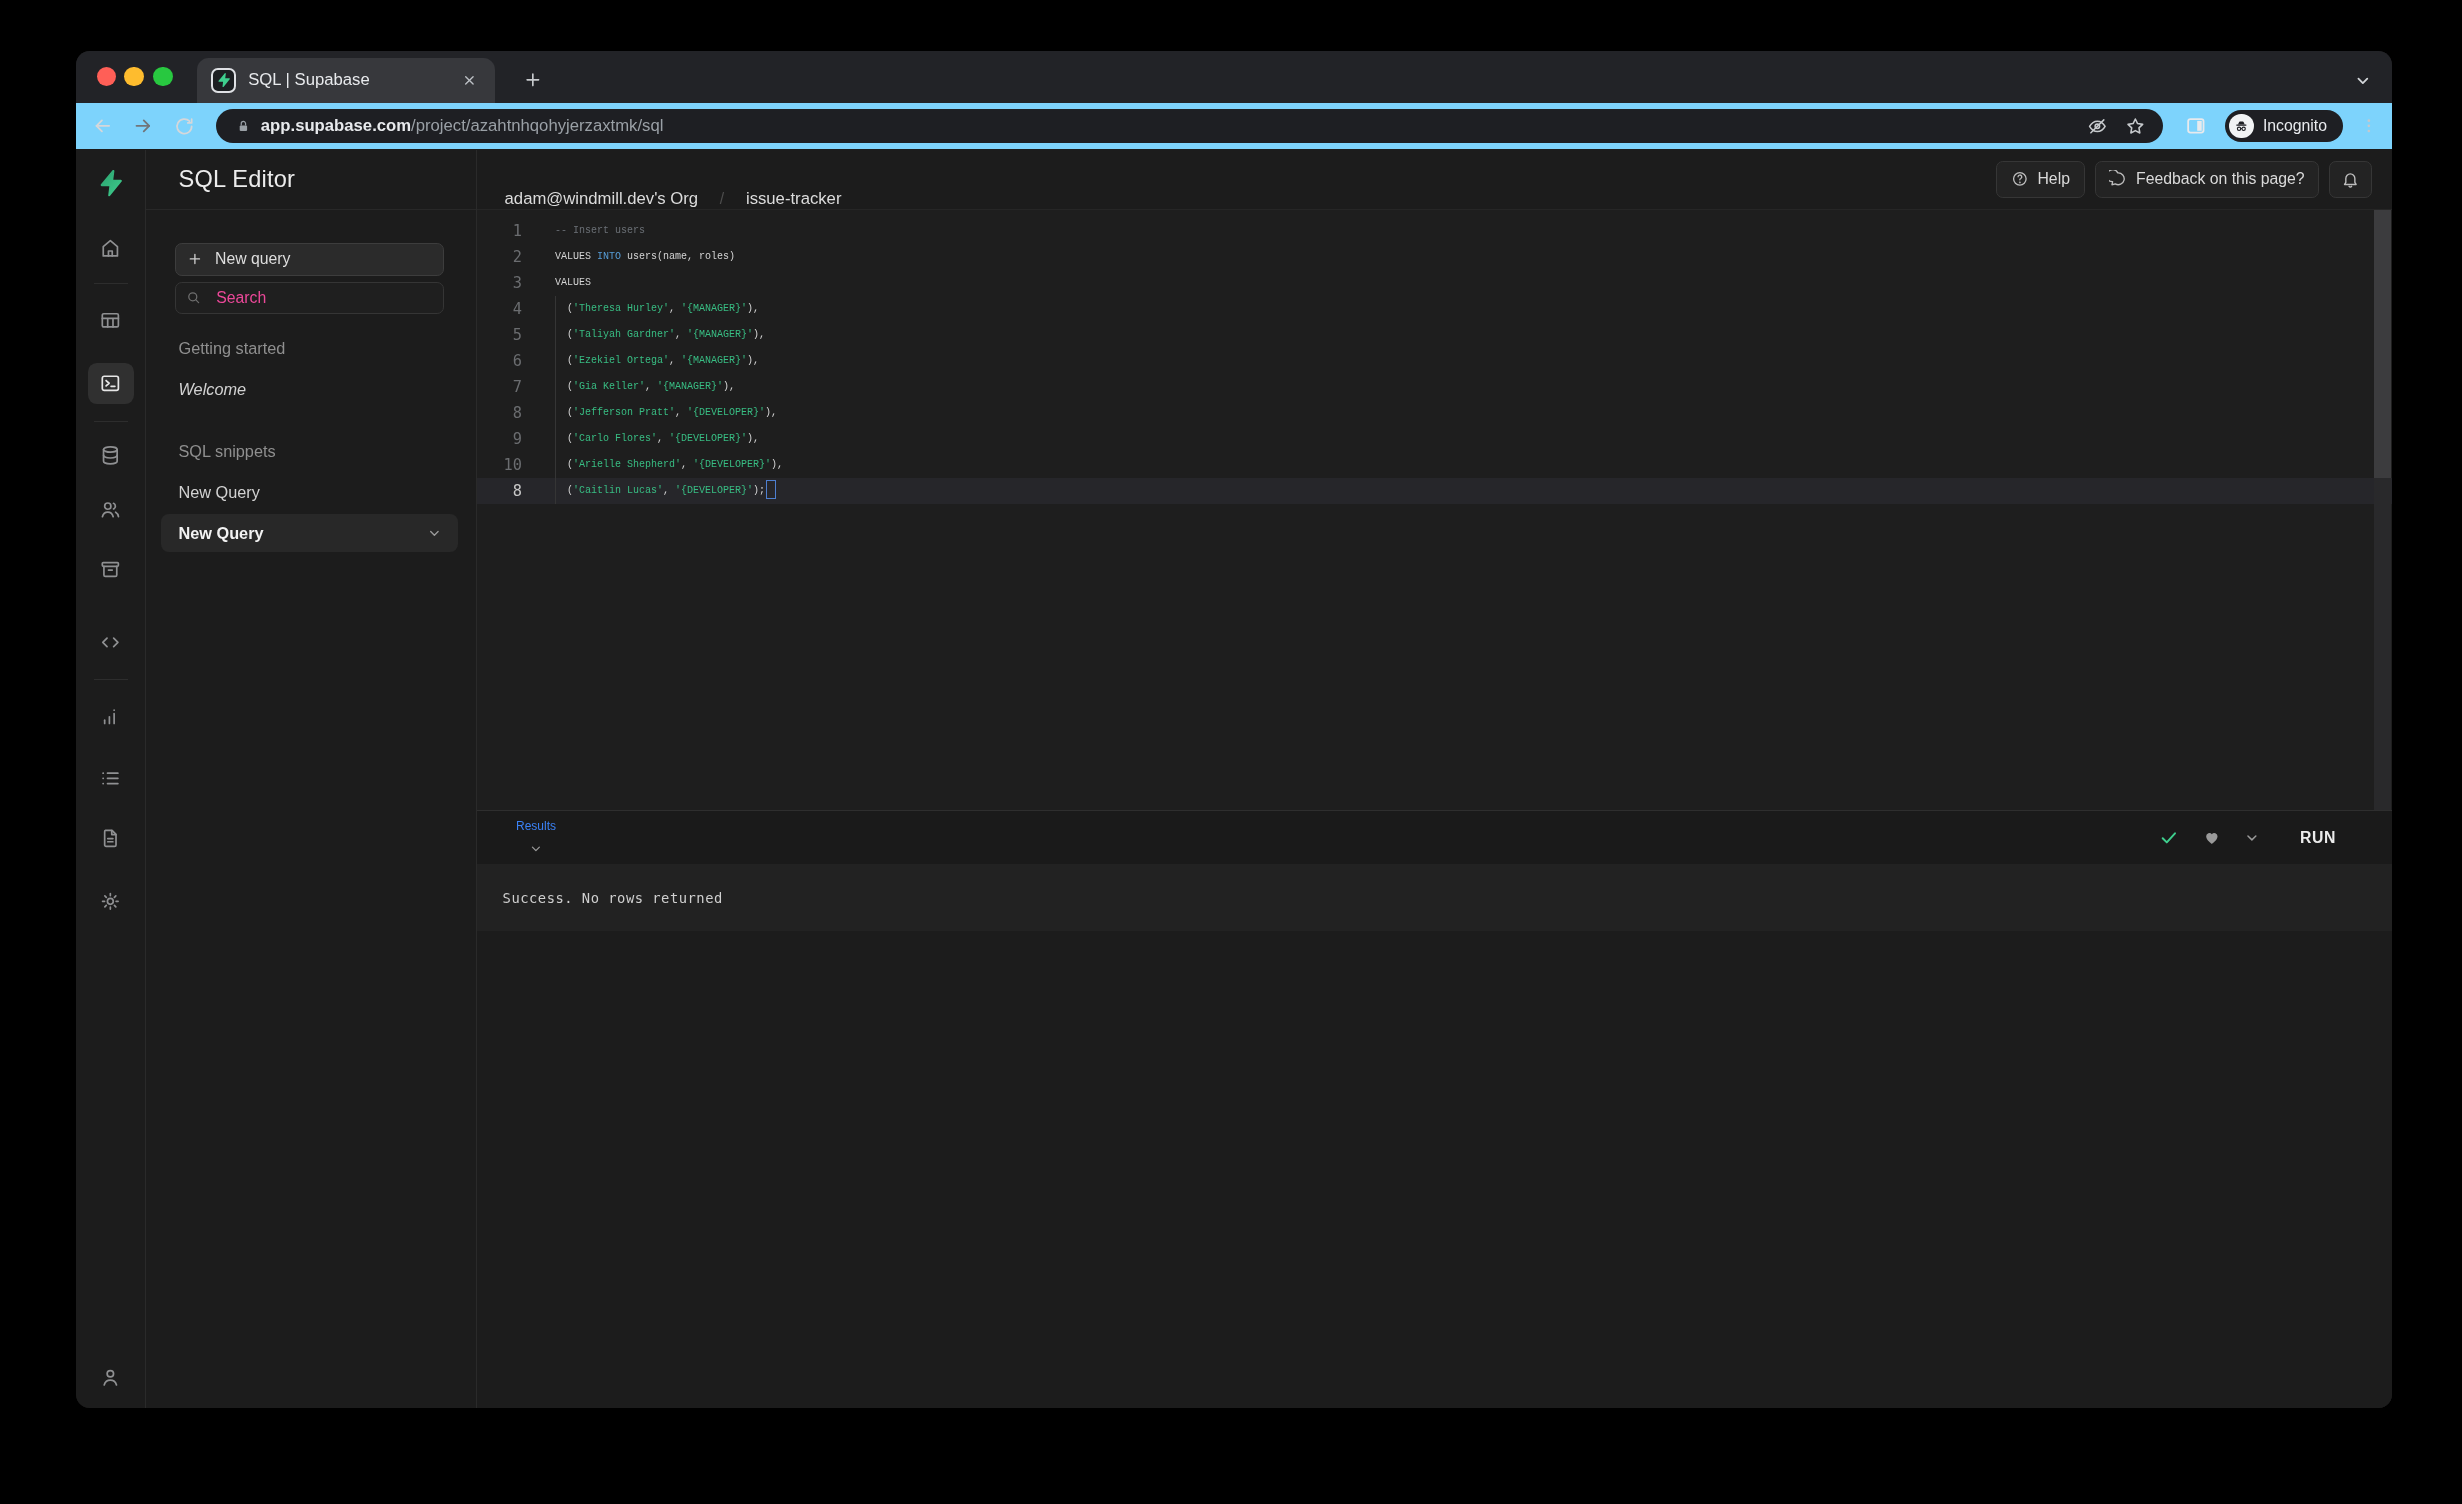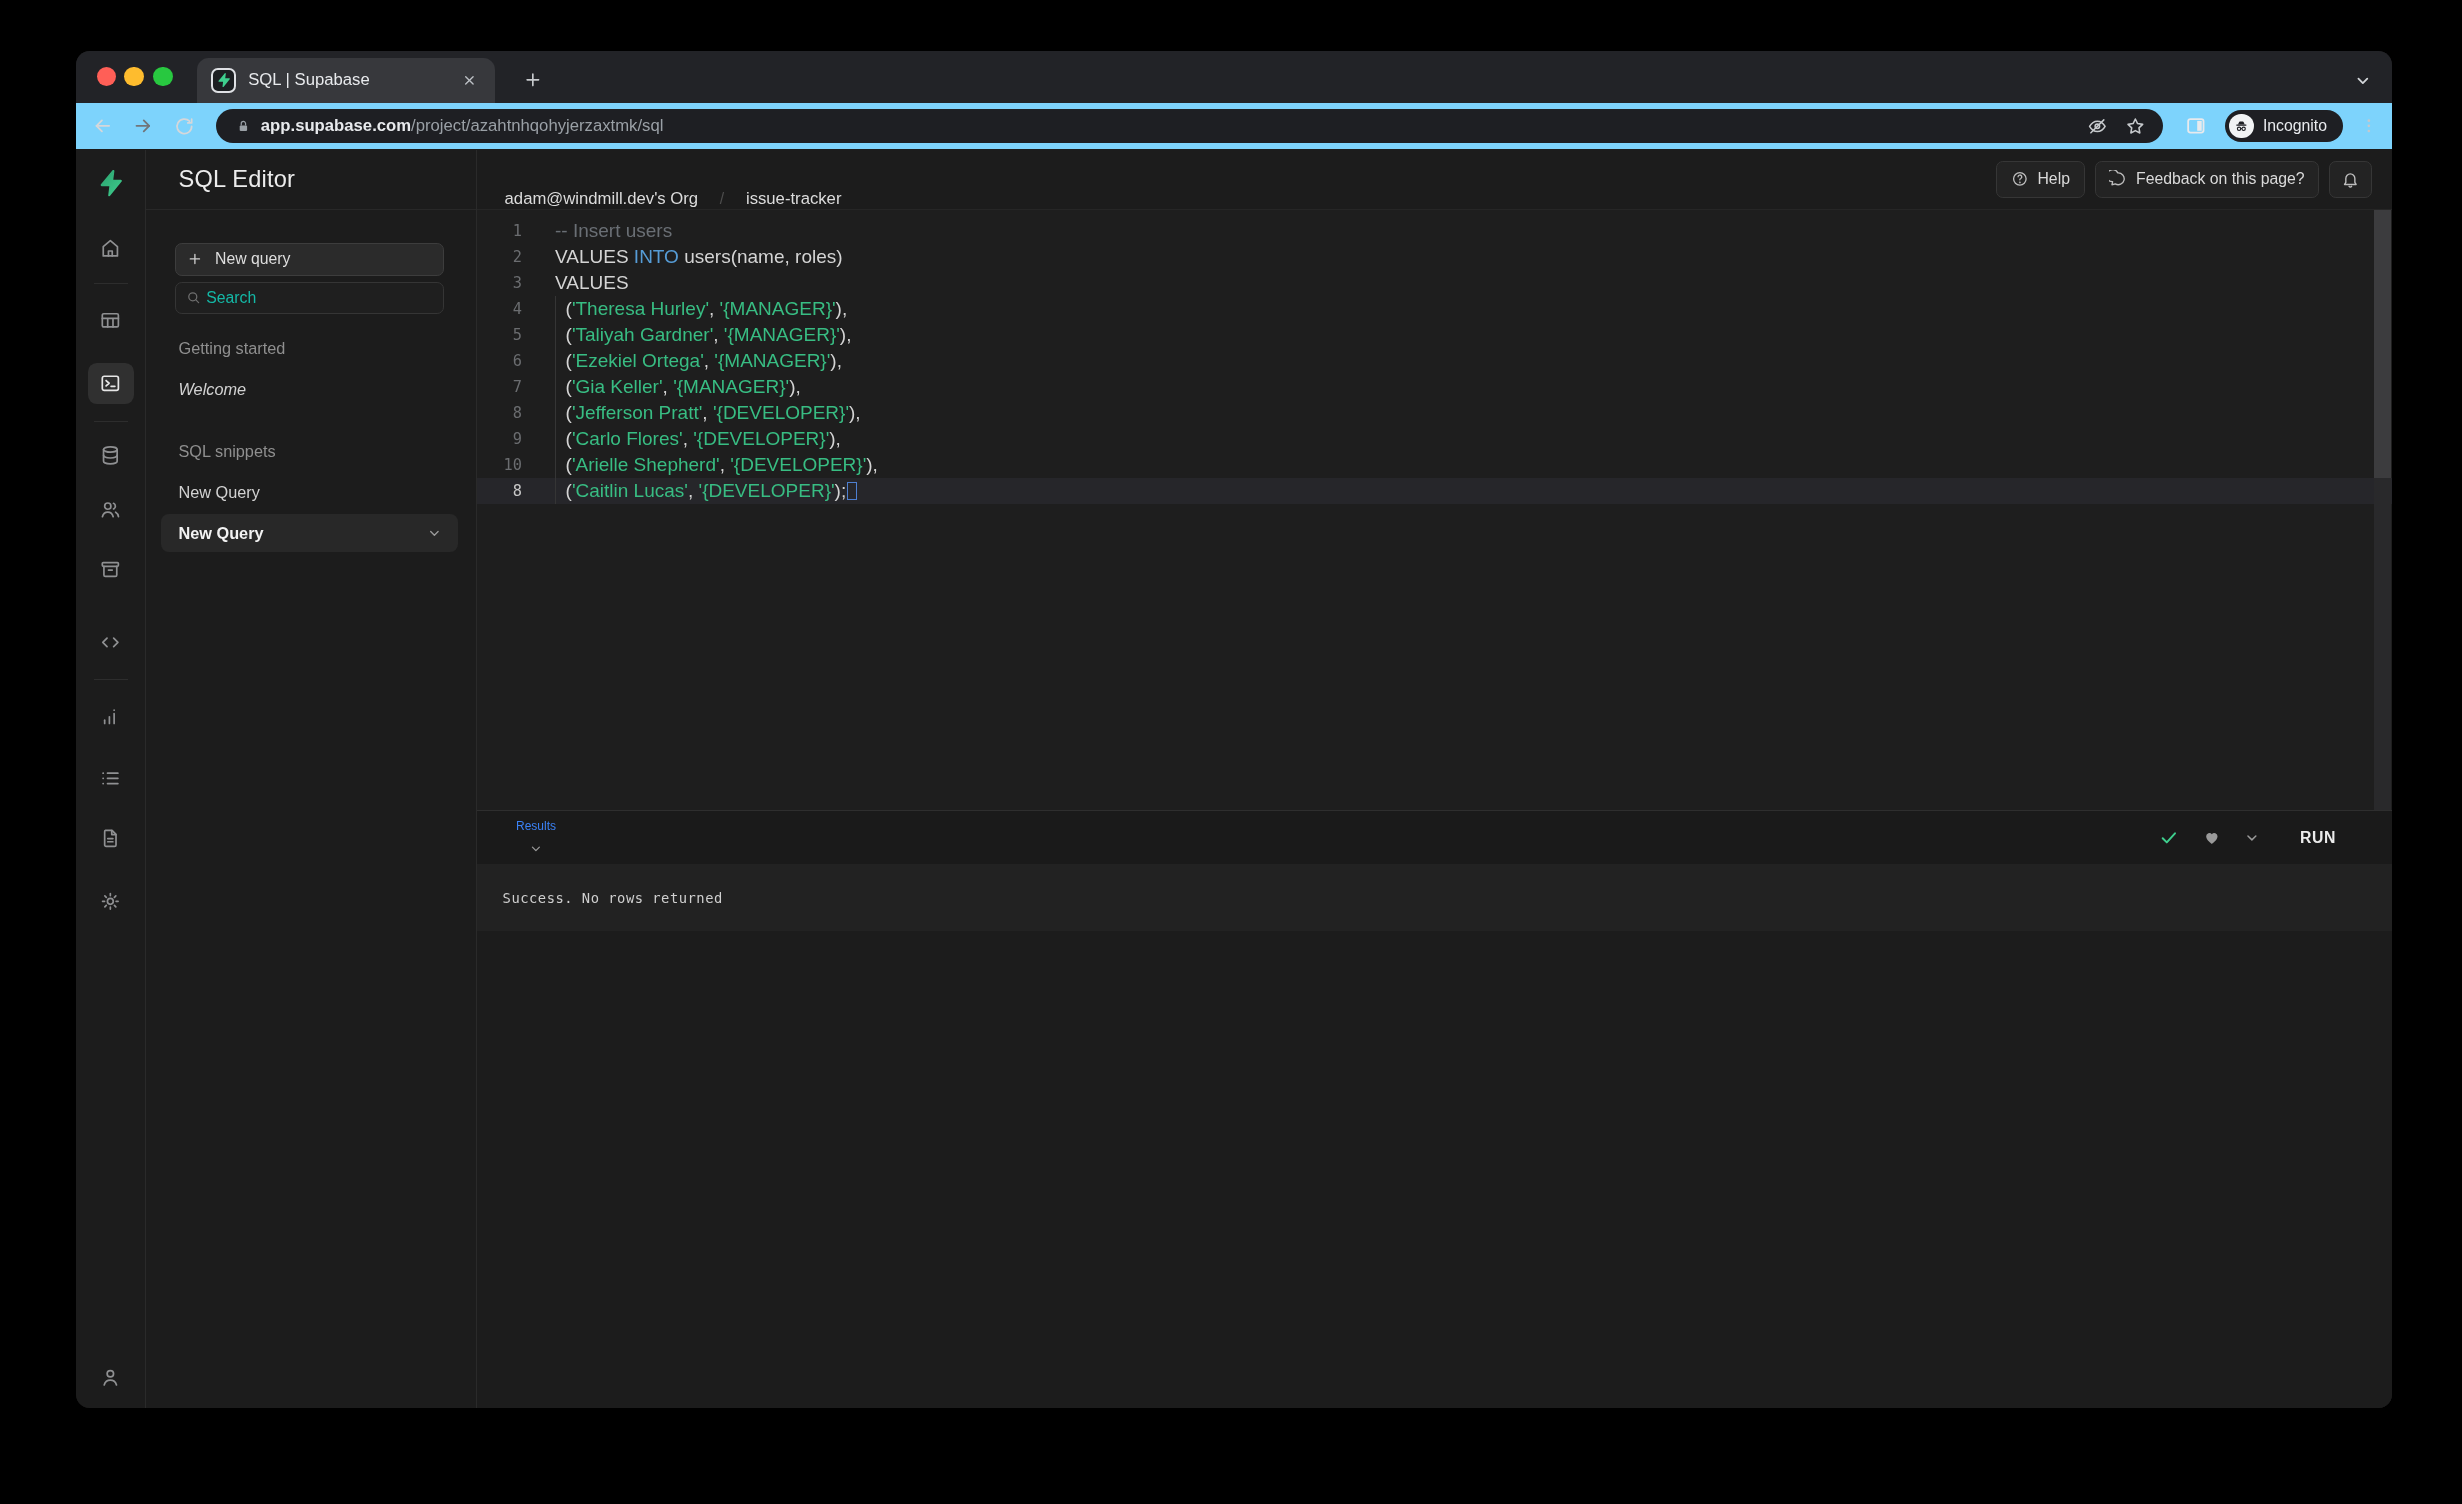--- a/index.html
+++ b/index.html
@@ -63,21 +63,21 @@
   
   .panel { position:relative; width:331px; height:100%; border-right:1px solid #2a2a2a; flex:0 0 auto; }
   .panel-header { position:absolute; left:0; top:0; width:100%; height:60px; border-bottom:1px solid #282828;
                   display:flex; align-items:center; padding-left:32.5px; }
   .panel-title { font-size:23.6px; color:#ececec; letter-spacing:0.2px; }
   .newquery-btn { position:absolute; left:28.6px; top:93px; width:269px; height:32.5px; background:#2b2b2b;
                   border:1px solid #3d3d3d; border-radius:6.9px; display:flex; align-items:center; padding-left:11.8px; color:#dedede; }
   .newquery-btn .lbl { margin-left:11.8px; font-size:15.8px; }
   .search-box { position:absolute; left:28.6px; top:132px; width:269px; height:31.5px; background:#1f1f1f;
                 border:1px solid #353535; border-radius:6.9px; display:flex; align-items:center; padding-left:10.8px; color:#6a6a6a; }
-  .search-box .ph { margin-left:5px; font-size:15.8px; color:#14b8a6; }
+  .search-box .ph { margin-left:15px; font-size:15.8px; color:#ec4899; }
   .nav-section-header { position:absolute; left:32.5px; font-size:16.3px; color:#8f8f8f; }
   .nav-item { position:absolute; left:32.5px; font-size:16.3px; color:#d2d2d2; }
   .nav-item-selected { position:absolute; left:14.8px; width:297px; height:38px; background:#282828; border-radius:7.9px;
                        display:flex; align-items:center; justify-content:space-between; padding:0 15.8px 0 17.7px; }
   .nav-item-selected .lbl { font-size:16.3px; font-weight:bold; color:#f2f2f2; }
   .nav-item-selected .chev { color:#9a9a9a; display:flex; }
 
   
   .main { position:relative; flex:1 1 auto; height:100%; }
   .main-header { position:absolute; left:0; top:0; width:100%; height:60px; border-bottom:1px solid #262626;
@@ -91,22 +91,22 @@
   .bell-btn { width:43px; justify-content:center; padding:0; }
 
   
   .editor { position:absolute; left:0; top:60px; width:100%; height:600px; background:#1e1e1e; }
   .lines { position:absolute; left:0; top:7.9px; width:100%; }
   .line { position:relative; height:26px; width:100%; }
   .line.active { background:#26262a; }
   .line .num { position:absolute; left:0; top:0; width:45px; text-align:right;
                font-family:"DejaVu Sans Mono",monospace; font-size:15.3px; line-height:26px; color:#6b6d70; }
   .line.active .num { color:#c8c8c8; }
-  .line .code { position:absolute; left:78px; top:0; font-family:Liberation Sans, sans-serif;
-                font-size:19px; line-height:26px; white-space:pre; }
+  .line .code { position:absolute; left:78px; top:0; font-family:Liberation Mono, monospace;
+                font-size:10px; line-height:26px; white-space:pre; }
   .line.guide::before { content:""; position:absolute; left:78px; top:0; bottom:0; border-left:1px solid #353535; }
   .tok-plain { color:#d4d4d4; }
   .tok-comment { color:#6a6f75; }
   .tok-keyword { color:#569cd6; }
   .tok-string { color:#38bd83; }
   .cursor { display:inline-block; width:9.9px; height:18.7px; border:1.5px solid #4e7fd0; margin-left:1px;
             vertical-align:middle; transform:translateY(-1px); }
   .editor-scroll { position:absolute; right:1px; top:0; width:16.7px; height:716px; background:#29292b; }
   .editor-scroll .thumb { position:absolute; left:0; top:0; width:100%; height:268px; background:#3c3c3e; }
 

